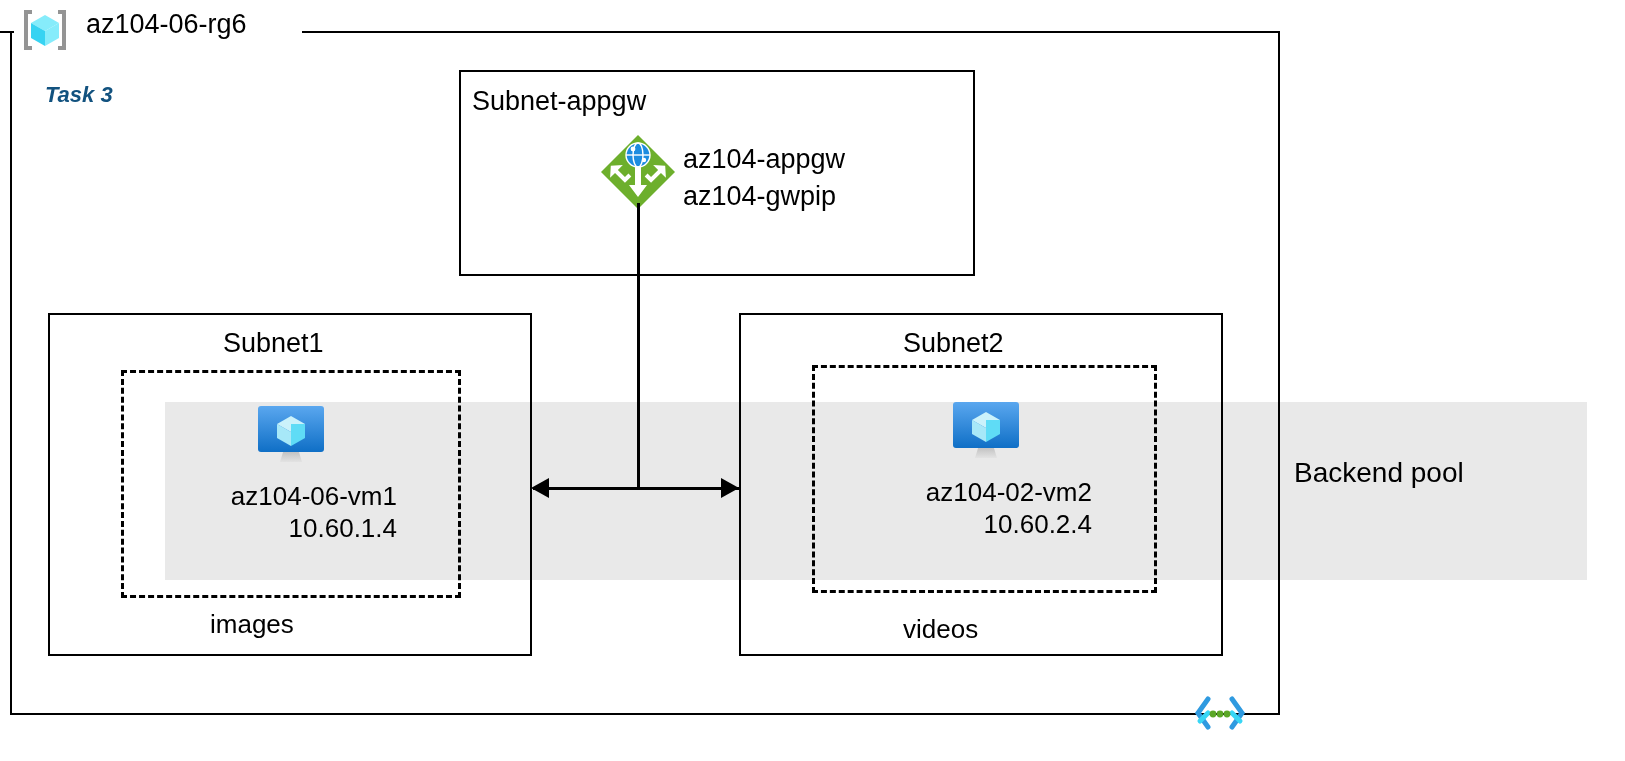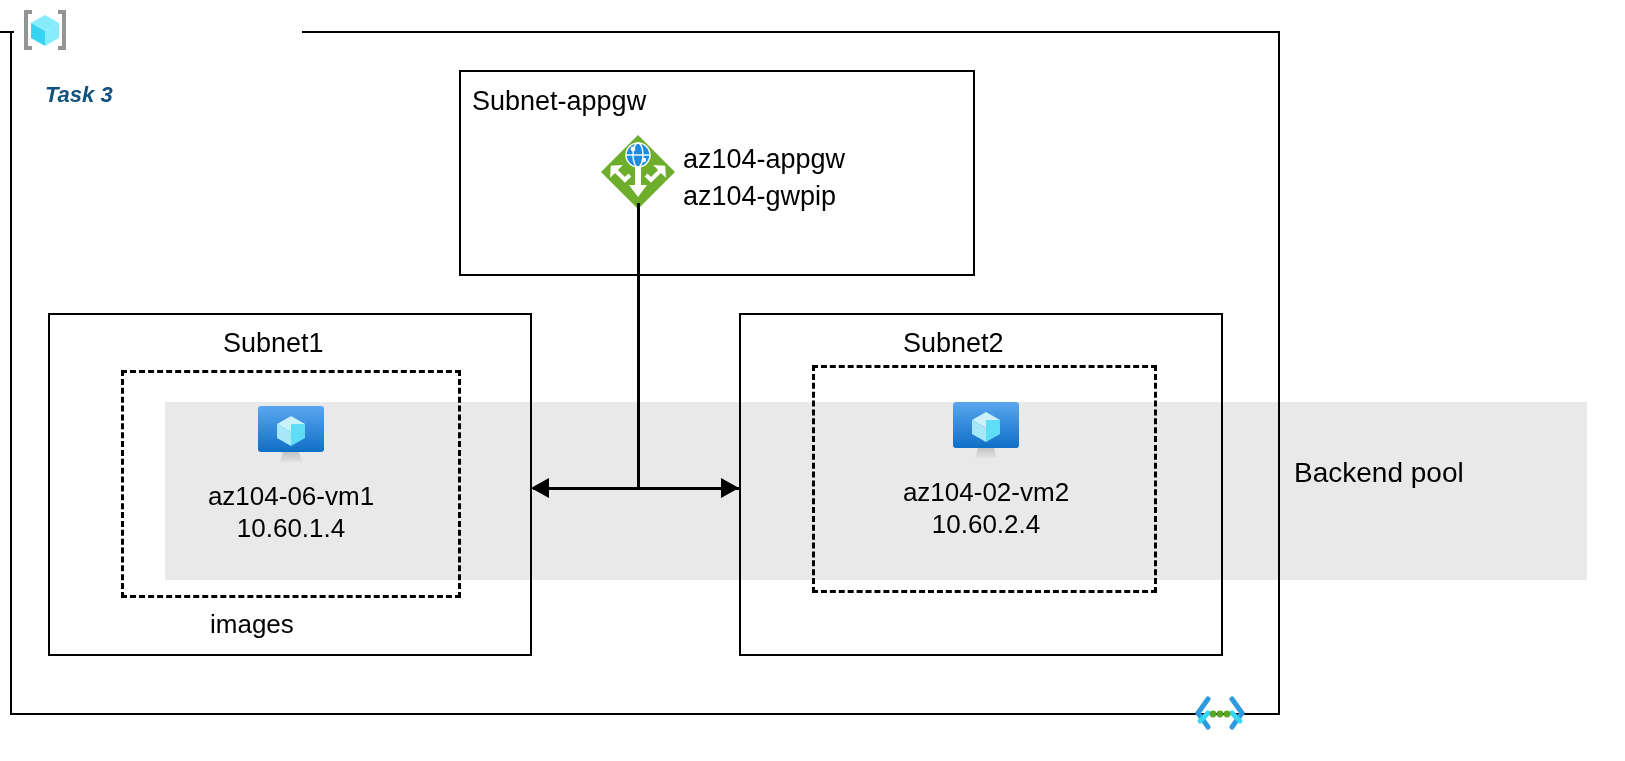--- a/index.html
+++ b/index.html
@@ -137,21 +137,21 @@
     line-height: 32px;
     white-space: nowrap;
     color: #000;
   }
   #images-label { left: 210px; top: 608px; width: 164px; }
   #videos-label { left: 903px; top: 613px; width: 164px; }
 
   
   .vm-block {
     position: absolute;
-    text-align: center;
+    text-align: right;
   }
   #vm1-block { left: 185px; top: 404px; width: 212px; }
   #vm2-block { left: 880px; top: 400px; width: 212px; }
 
   .vm-icon {
     display: block;
     margin: 0 auto 12px auto;
     width: 74px; height: 64px;
   }
   .vm-name, .vm-ip {
@@ -235,20 +235,21 @@
       <path d="M12 4 L4 4 L4 44 L12 44 L12 40 L8 40 L8 8 L12 8 Z" fill="#949494"></path>
 
       <path d="M38 4 L46 4 L46 44 L38 44 L38 40 L42 40 L42 8 L38 8 Z" fill="#949494"></path>
 
       <polygon points="25,9 39,17 25,25 11,17" fill="#86ecfb"></polygon>
       <polygon points="11,17 25,25 25,40 11,32" fill="#37d3f2"></polygon>
       <polygon points="39,17 25,25 25,40 39,32" fill="#86ecfb"></polygon>
     </svg>
   </div>
 
+  <div class="rg-title">az104-06-rg6</div>
 
   <div class="task-label">Task 3</div>
 
   <div class="subnet-box" id="subnet-appgw-box"></div>
   <div class="subnet-box-title" id="subnet-appgw-title">Subnet-appgw</div>
 
   <div class="appgw-icon">
     <svg viewBox="0 0 78 78" width="78" height="78" aria-hidden="true">
       <polygon points="39,2 76,39 39,76 2,39" fill="#6daf2c"></polygon>
 
@@ -326,20 +327,21 @@
         <rect x="4" y="2" width="66" height="46" rx="3" fill="url(#vmgrad2)"></rect>
         <polygon points="37,12 51,20 37,28 23,20" fill="#cbf2fb"></polygon>
         <polygon points="23,20 37,28 37,42 23,34" fill="#a7e8f8"></polygon>
         <polygon points="37,20 51,20 51,34 37,42" fill="#5fdcf6"></polygon>
       </svg>
     </span>
     <div class="vm-name">az104-02-vm2</div>
     <div class="vm-ip">10.60.2.4</div>
   </div>
 
+  <div class="group-label" id="videos-label">videos</div>
 
   <div class="code-icon">
     <svg viewBox="0 0 52 36" width="52" height="36" aria-hidden="true">
       <path d="M14 4 L4 18 L14 32" fill="none" stroke="#2f9ae0" stroke-width="5" stroke-linecap="round"></path>
       <path d="M14 18 L6 26" fill="none" stroke="#38d6f5" stroke-width="5" stroke-linecap="round"></path>
       <path d="M38 4 L48 18 L38 32" fill="none" stroke="#2f9ae0" stroke-width="5" stroke-linecap="round"></path>
       <path d="M38 18 L46 26" fill="none" stroke="#38d6f5" stroke-width="5" stroke-linecap="round"></path>
       <circle cx="19" cy="19" r="3.4" fill="#5aa726"></circle>
       <circle cx="26" cy="19" r="3.4" fill="#5aa726"></circle>
       <circle cx="33" cy="19" r="3.4" fill="#5aa726"></circle>

